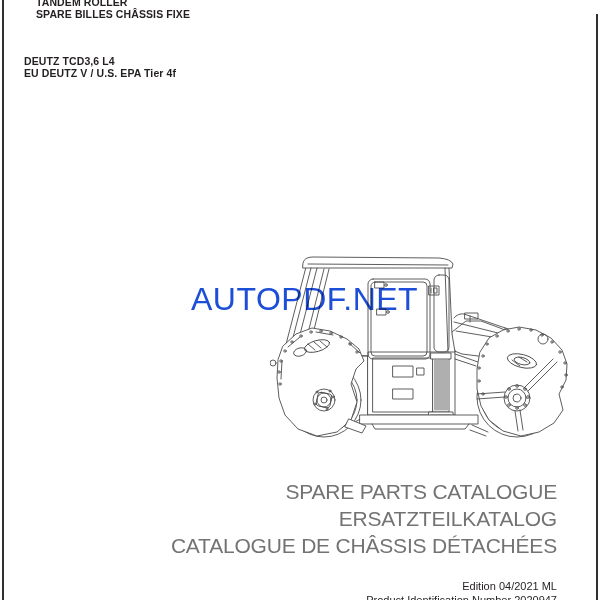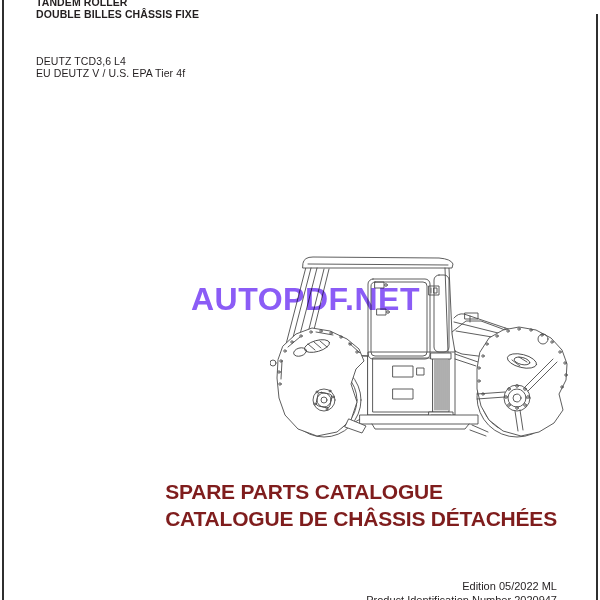--- a/index.html
+++ b/index.html
@@ -12,55 +12,55 @@
   .border-v{position:absolute;background:#2f2f2f;}
   .border-left{left:2px;top:0;width:2px;height:600px;}
   .border-right{left:596px;top:14px;width:2px;height:586px;}
 
   .machine-block{
     position:absolute;left:36px;top:-4px;
     font-size:10.5px;line-height:12.4px;font-weight:bold;
     letter-spacing:0.1px;white-space:nowrap;
   }
   .engine-block{
-    position:absolute;left:36px;top:55px;
-    font-size:10.5px;line-height:12.4px;font-weight:normal;
+    position:absolute;left:24px;top:55px;
+    font-size:10.5px;line-height:12.4px;font-weight:bold;
     letter-spacing:0.1px;white-space:nowrap;
   }
 
   .watermark{
     position:absolute;left:191px;top:281px;
-    font-size:32px;font-weight:bold;letter-spacing:0.5px;
-    color:#8b5cf6;white-space:nowrap;
+    font-size:32px;font-weight:normal;letter-spacing:0.5px;
+    color:#1d4ed8;white-space:nowrap;
     mix-blend-mode:multiply;z-index:5;
   }
   .illustration{position:absolute;left:270px;top:248px;z-index:2;}
 
   .title-block{
     position:absolute;right:43px;top:478px;
-    font-size:21px;font-weight:bold;line-height:27px;
-    letter-spacing:-0.2px;color:#7f1d1d;white-space:nowrap;
+    text-align:right;font-size:21px;font-weight:normal;line-height:27px;
+    letter-spacing:-0.2px;color:#737373;white-space:nowrap;
   }
   .edition-block{
     position:absolute;right:43px;top:580px;
     text-align:right;font-size:11px;line-height:13.5px;
     color:#231f20;white-space:nowrap;
   }
 </style>
 </head>
 <body>
 
 <div class="page">
 
   <div class="border-v border-left"></div>
   <div class="border-v border-right"></div>
 
   <div class="machine-block">
     <div>TANDEM ROLLER</div>
-    <div>DOUBLE BILLES CHÂSSIS FIXE</div>
+    <div>SPARE BILLES CHÂSSIS FIXE</div>
   </div>
 
   <div class="engine-block">
     <div>DEUTZ TCD3,6 L4</div>
     <div>EU DEUTZ V / U.S. EPA Tier 4f</div>
   </div>
 
   <div class="watermark">AUTOPDF.NET</div>
 
   <svg class="illustration" width="320" height="200" viewBox="270 248 320 200" xmlns="http://www.w3.org/2000/svg">
@@ -180,21 +180,22 @@
           <circle cx="509" cy="389" r="1.3"></circle>
         <circle cx="517" cy="386" r="1.3"></circle>
           <circle cx="525" cy="389" r="1.3"></circle>
         <path d="M472,425 L488,432 M470,430 L486,436"></path>
       </g>
     </g>
   </svg>
 
   <div class="title-block">
     <div>SPARE PARTS CATALOGUE</div>
+    <div>ERSATZTEILKATALOG</div>
     <div>CATALOGUE DE CHÂSSIS DÉTACHÉES</div>
   </div>
 
   <div class="edition-block">
-    <div>Edition 05/2022 ML</div>
+    <div>Edition 04/2021 ML</div>
     <div>Product Identification Number 2020947</div>
   </div>
 
 </div>
 
 </body></html>

